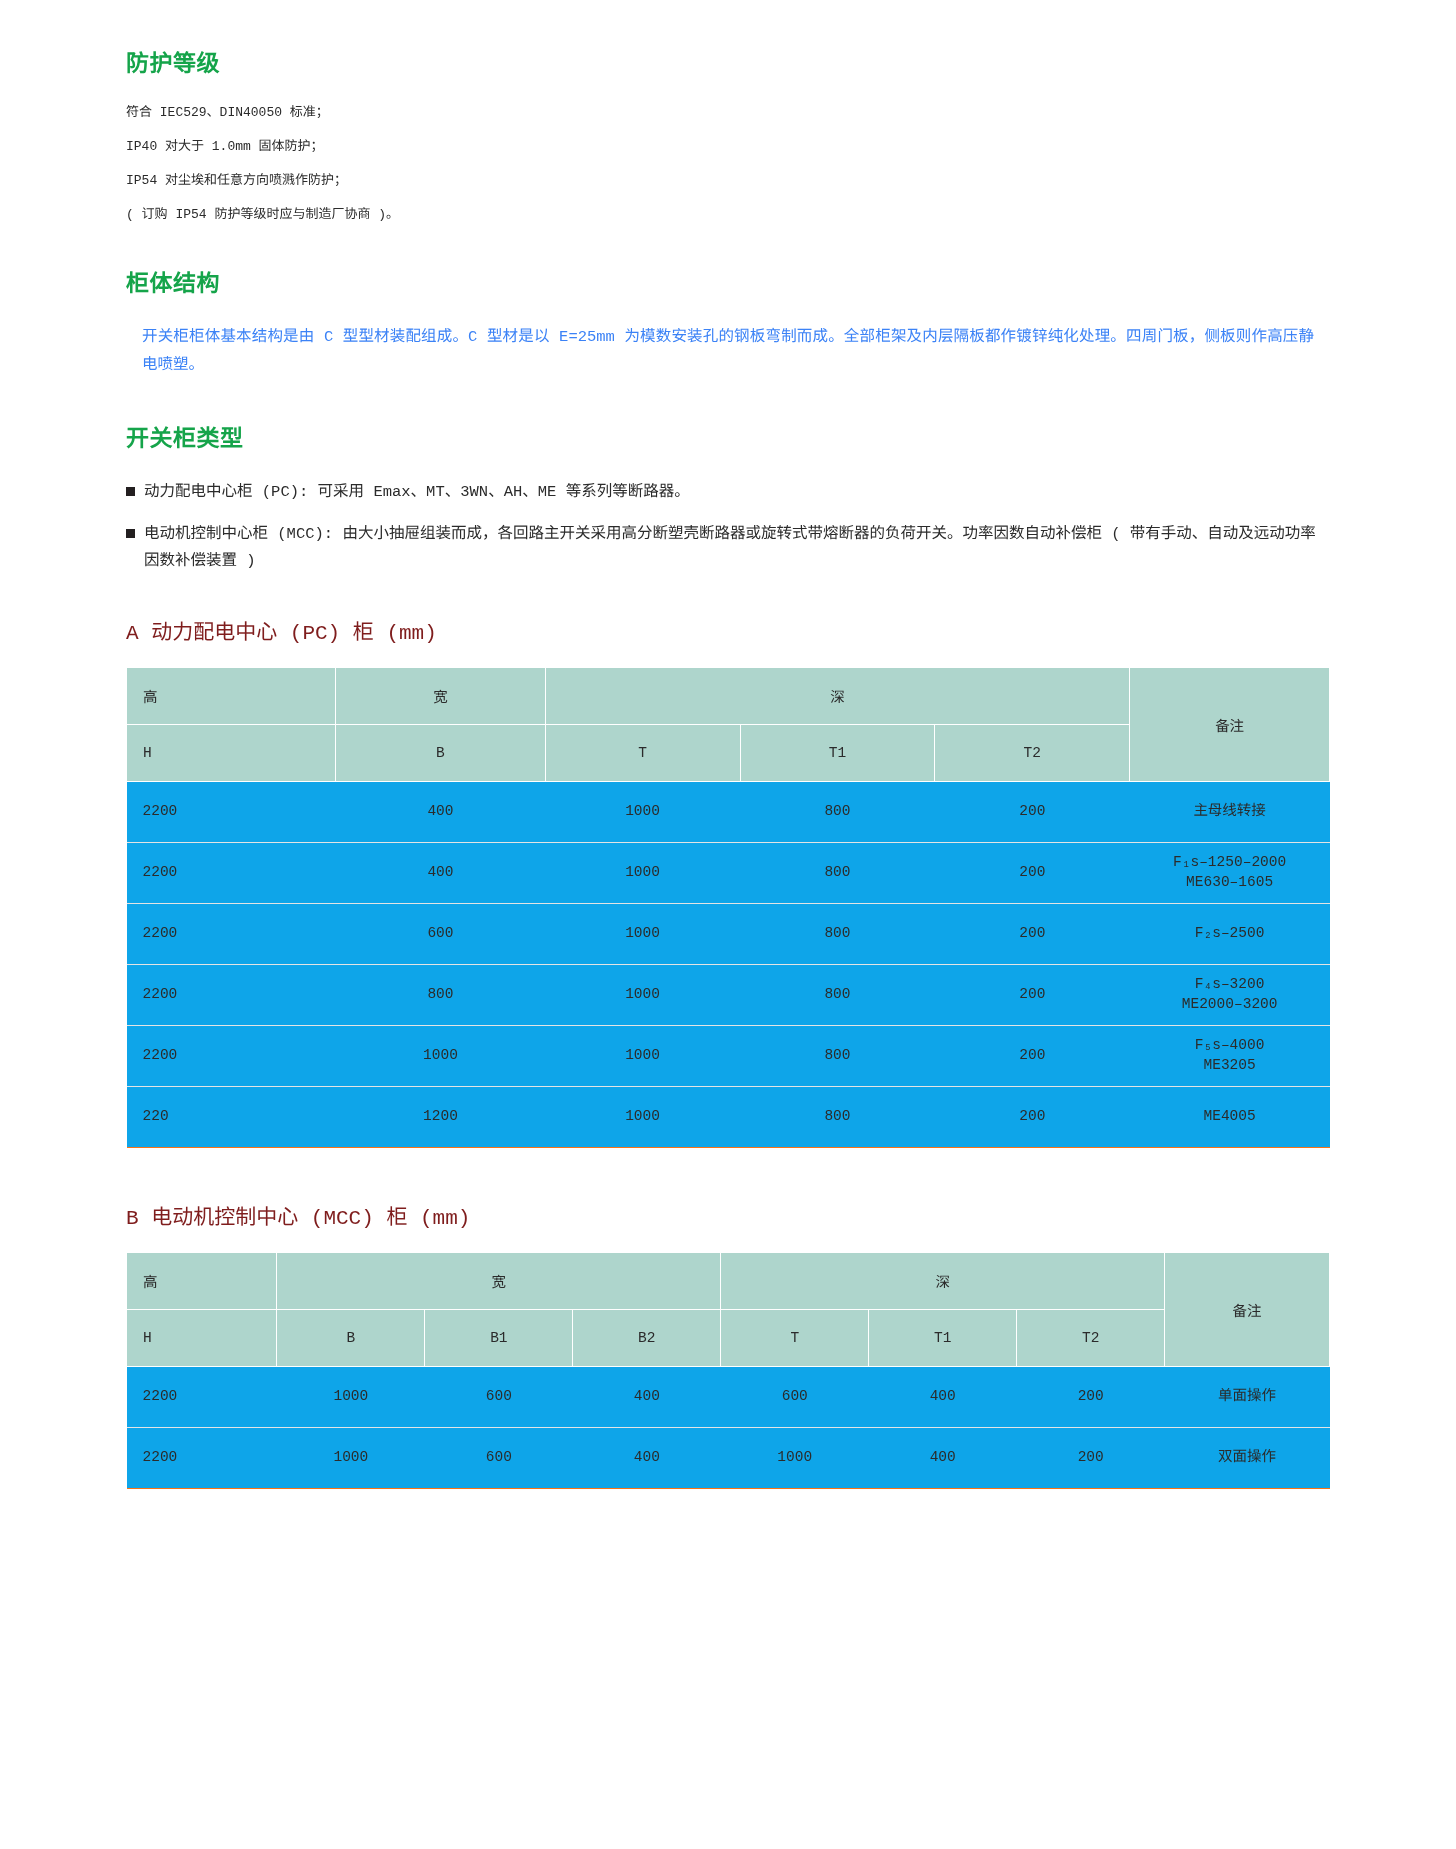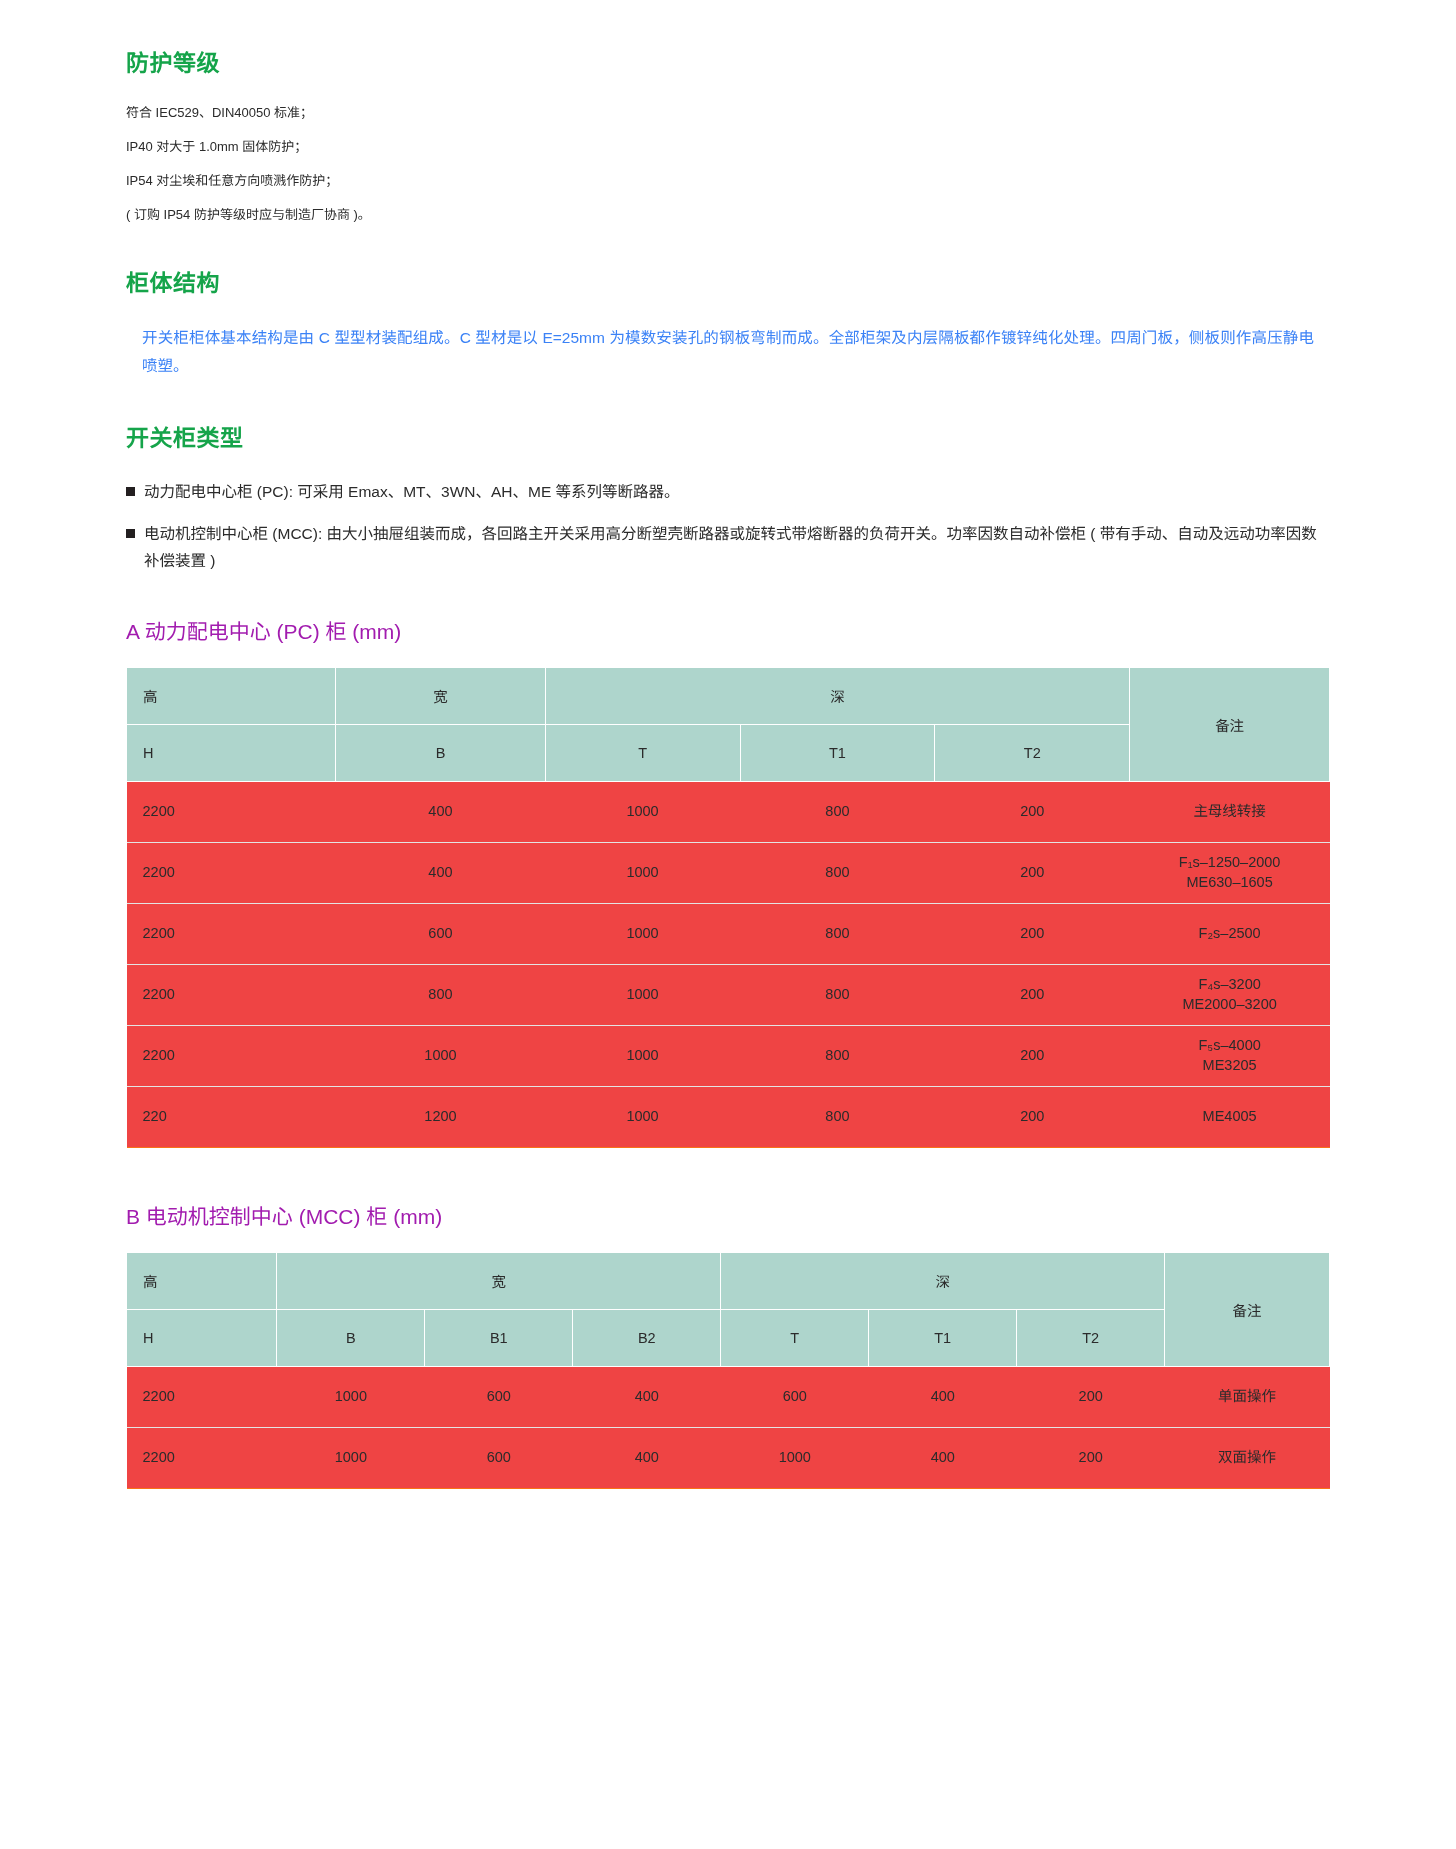--- a/index.html
+++ b/index.html
@@ -14,20 +14,21 @@
     font-family: "Liberation Sans", "DejaVu Sans", sans-serif;
     color: #231f20;
     -webkit-font-smoothing: antialiased;
   }
   .page {
     position: relative;
     width: 1456px;
     min-height: 1849px;
     box-sizing: border-box;
     padding: 44px 126px 40px 126px;
+    font-family: Liberation Mono, monospace;
   }
   h2.section-title {
     font-size: 23px;
     font-weight: 700;
     color: #15a44a;
     margin: 0 0 26px 0;
     letter-spacing: 0.5px;
   }
   .section {
     margin-bottom: 40px;
@@ -64,21 +65,21 @@
     background: #231f20;
     margin-right: 9px;
     margin-top: 8px;
     flex: 0 0 auto;
   }
   .bullet-text { flex: 1 1 auto; }
 
   h3.table-title {
     font-size: 21px;
     font-weight: 400;
-    color: #a21caf;
+    color: #7f1d1d;
     margin: 0 0 22px 0;
   }
   .tbl-wrap { margin-bottom: 52px; }
   table.spec {
     width: 100%;
     border-collapse: collapse;
     table-layout: fixed;
     font-size: 14.5px;
     color: #2b2b2b;
   }
@@ -92,21 +93,21 @@
     background: #aed5cc;
     color: #2b2b2b;
     font-weight: 400;
     height: 56px;
   }
   table.spec thead th.left {
     text-align: left;
     padding-left: 16px;
   }
   table.spec tbody td {
-    background: #ef4444;
+    background: #0ea5e9;
     border: none;
     border-bottom: 1px solid #e4e4e4;
     height: 60px;
     line-height: 1.35;
   }
   table.spec tbody td.left {
     text-align: left;
     padding-left: 16px;
   }
   table.spec tbody tr:last-child td {

